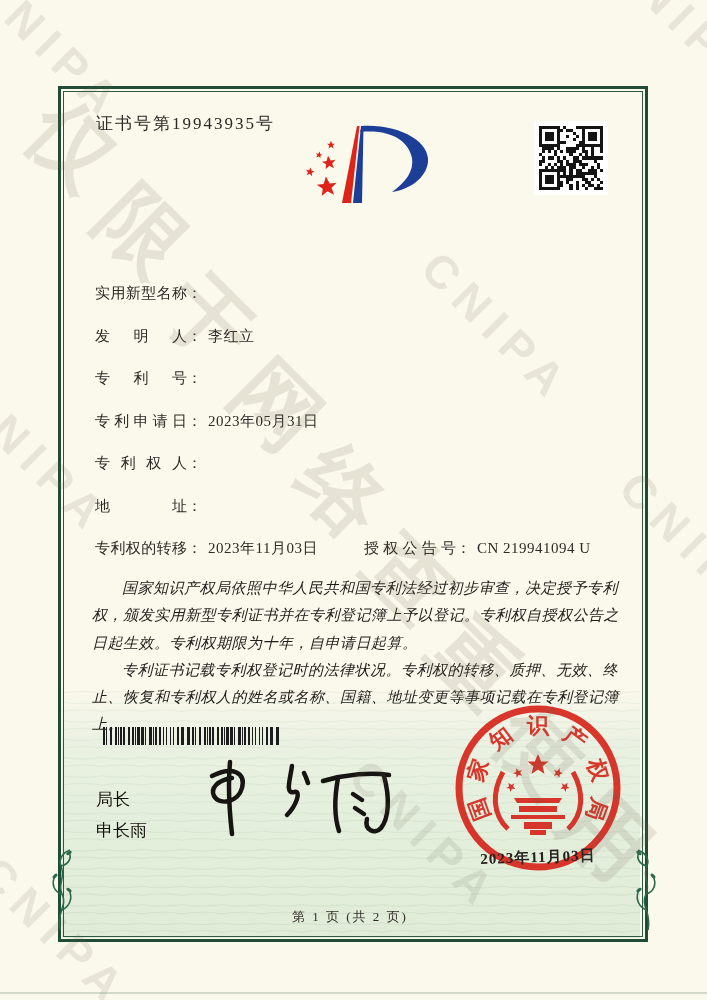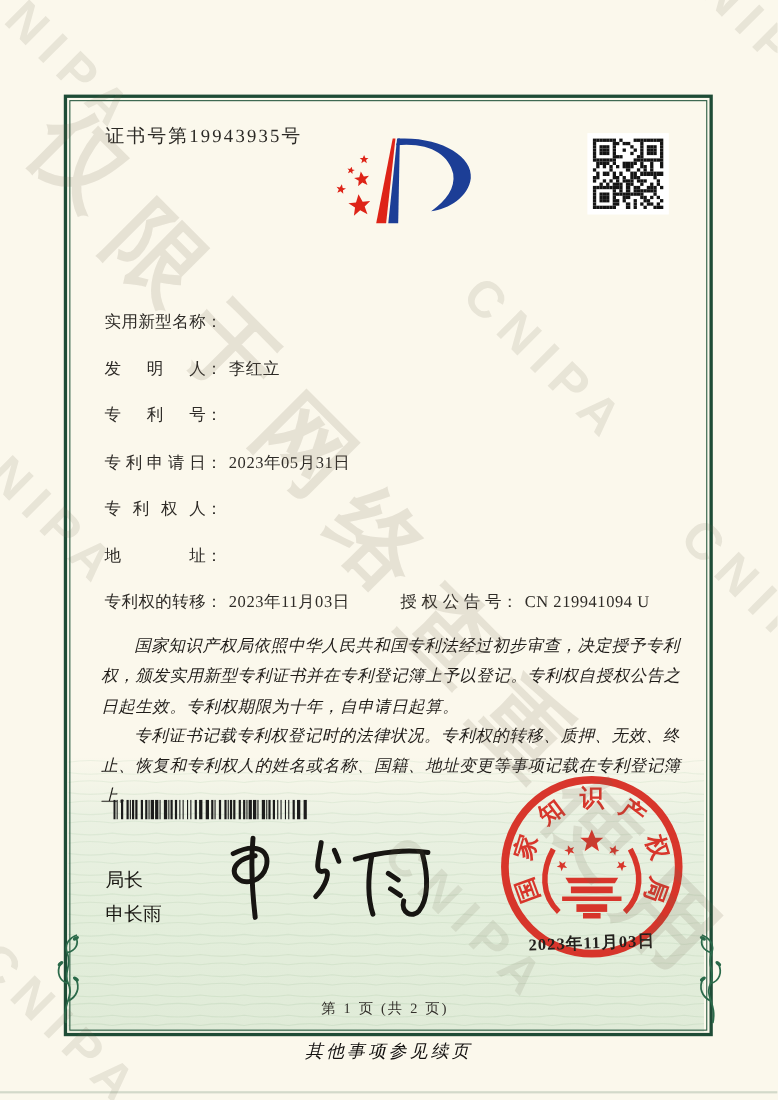--- a/index.html
+++ b/index.html
@@ -797,21 +797,20 @@
           <path d="M-27,23 h54 v4 h-54 z"></path>
           <path d="M-14,30 h28 v7 h-28 z"></path>
           <rect x="-8" y="38" width="16" height="5"></rect>
         </g>
       </g>
     </svg>
     <div class="seal-date">2023年11月03日</div>
   </div>
 
   <div class="page-no">第 1 页 (共 2 页)</div>
-  <div class="footer-note">其他事项参见续页</div>
   <div class="bottom-edge"></div>
 
   <span class="wm wm-latin" style="left:-45px;top:18px">CNIPA</span>
   <span class="wm wm-latin" style="left:588px;top:-8px">CNIPA</span>
   <span class="wm wm-latin" style="left:402px;top:300px">CNIPA</span>
   <span class="wm wm-latin" style="left:-60px;top:432px">CNIPA</span>
   <span class="wm wm-latin" style="left:600px;top:520px">CNIPA</span>
   <span class="wm wm-latin" style="left:330px;top:808px">CNIPA</span>
   <span class="wm wm-latin" style="left:-40px;top:905px">CNIPA</span>
   <span class="wm wm-cn" style="left:30px;top:104px">仅</span>

